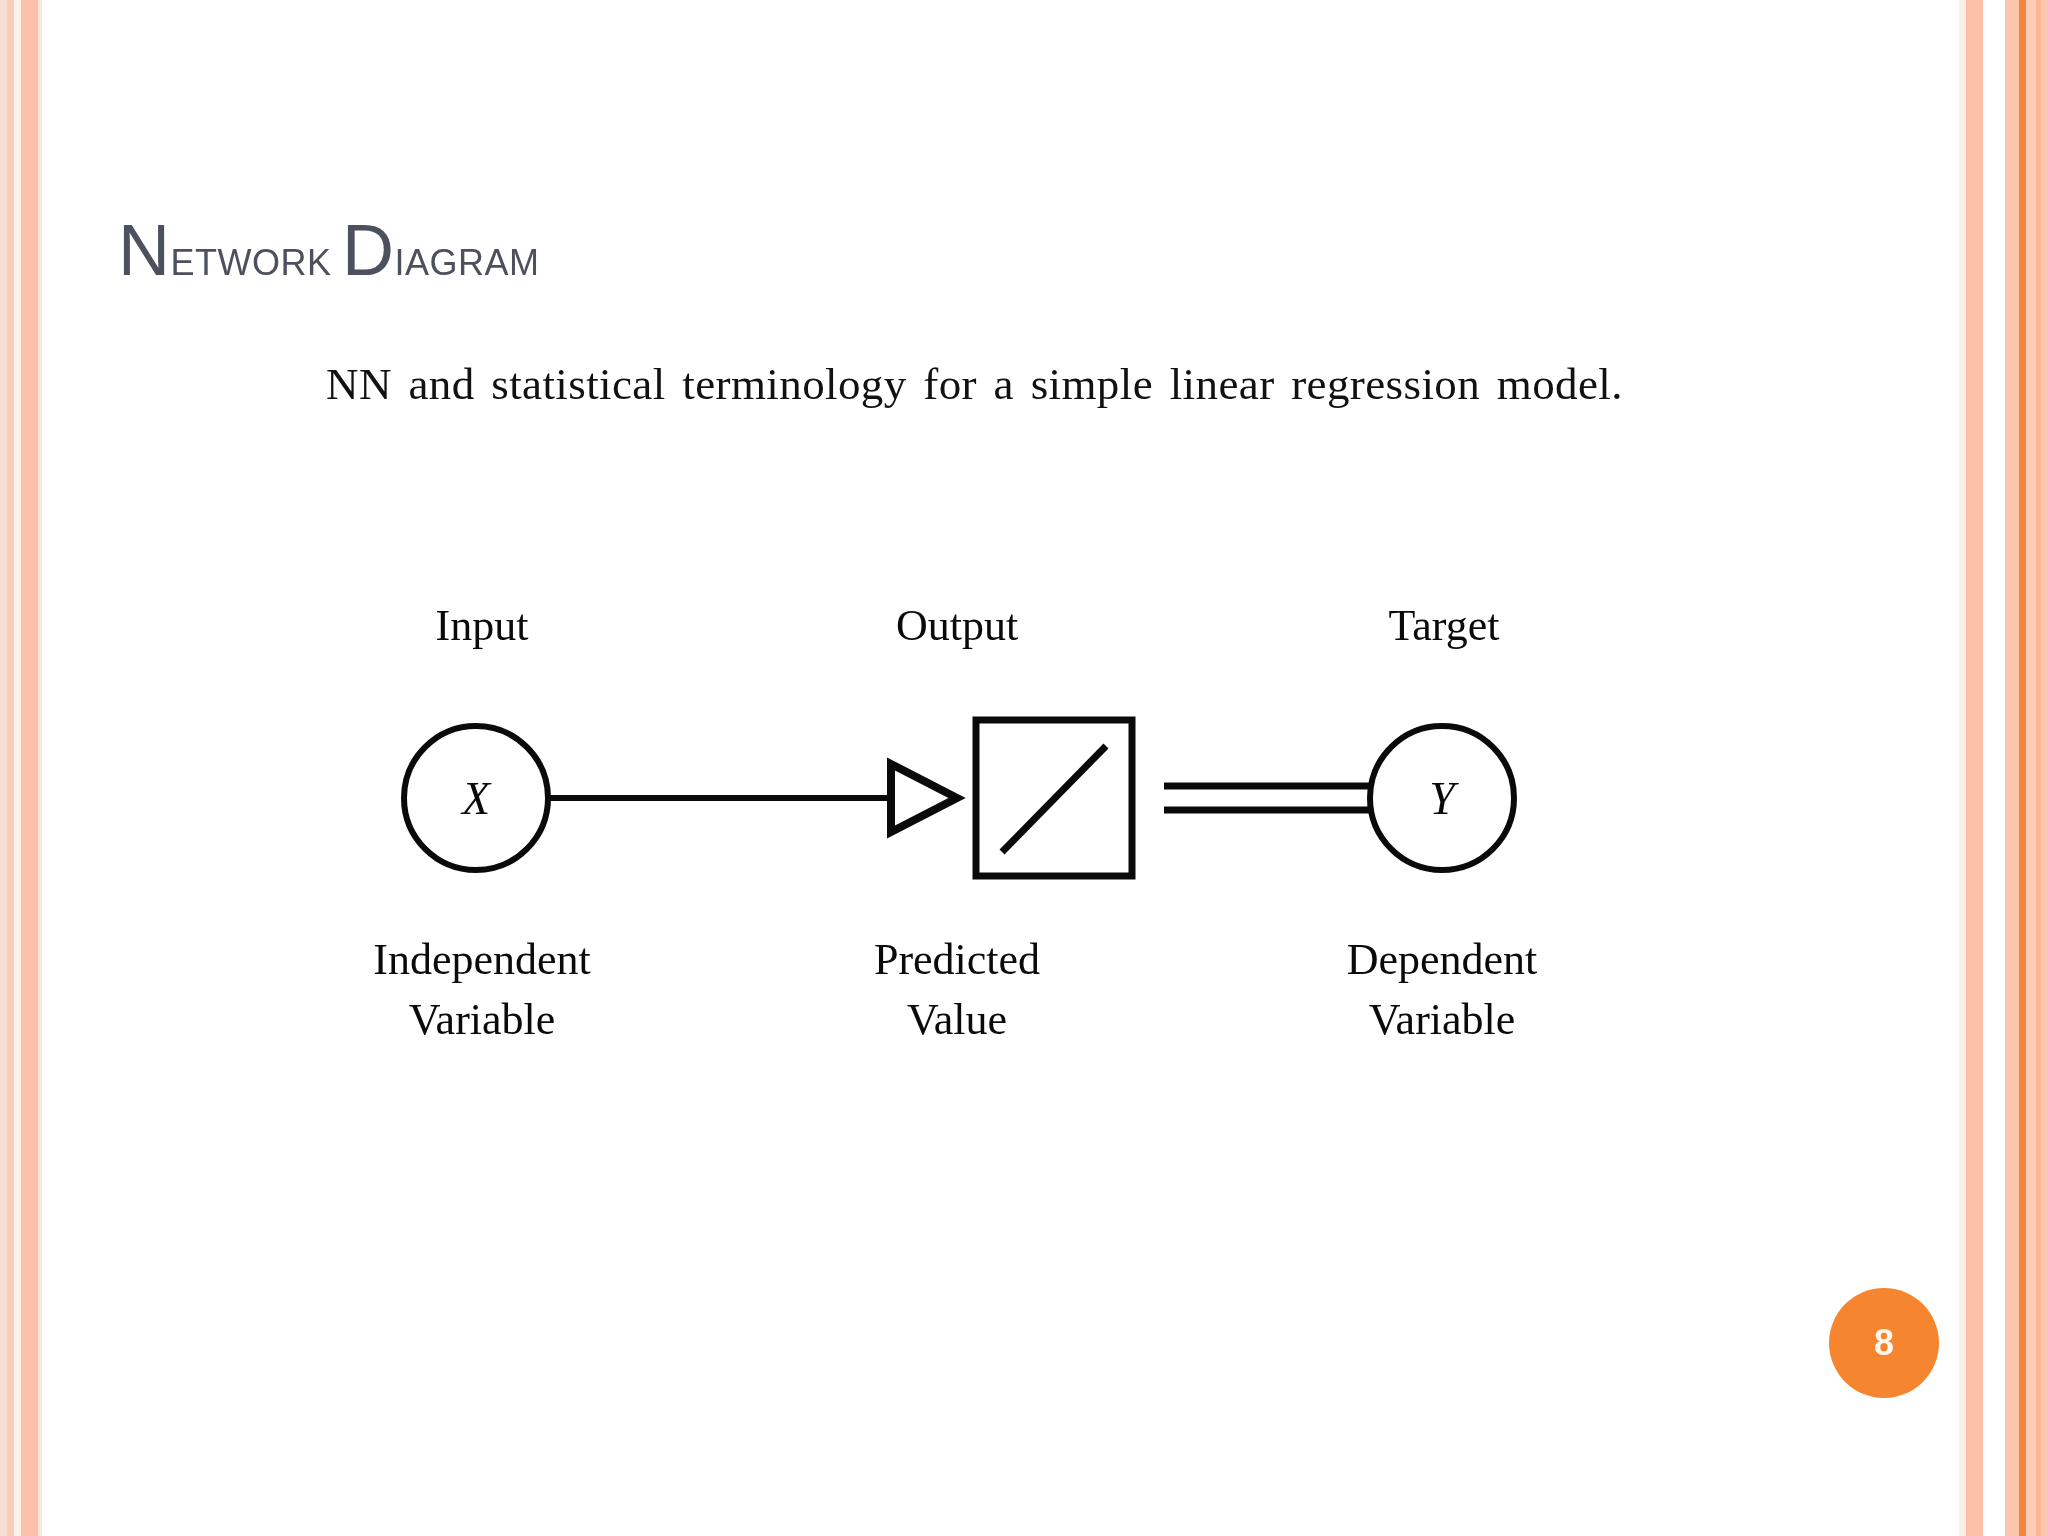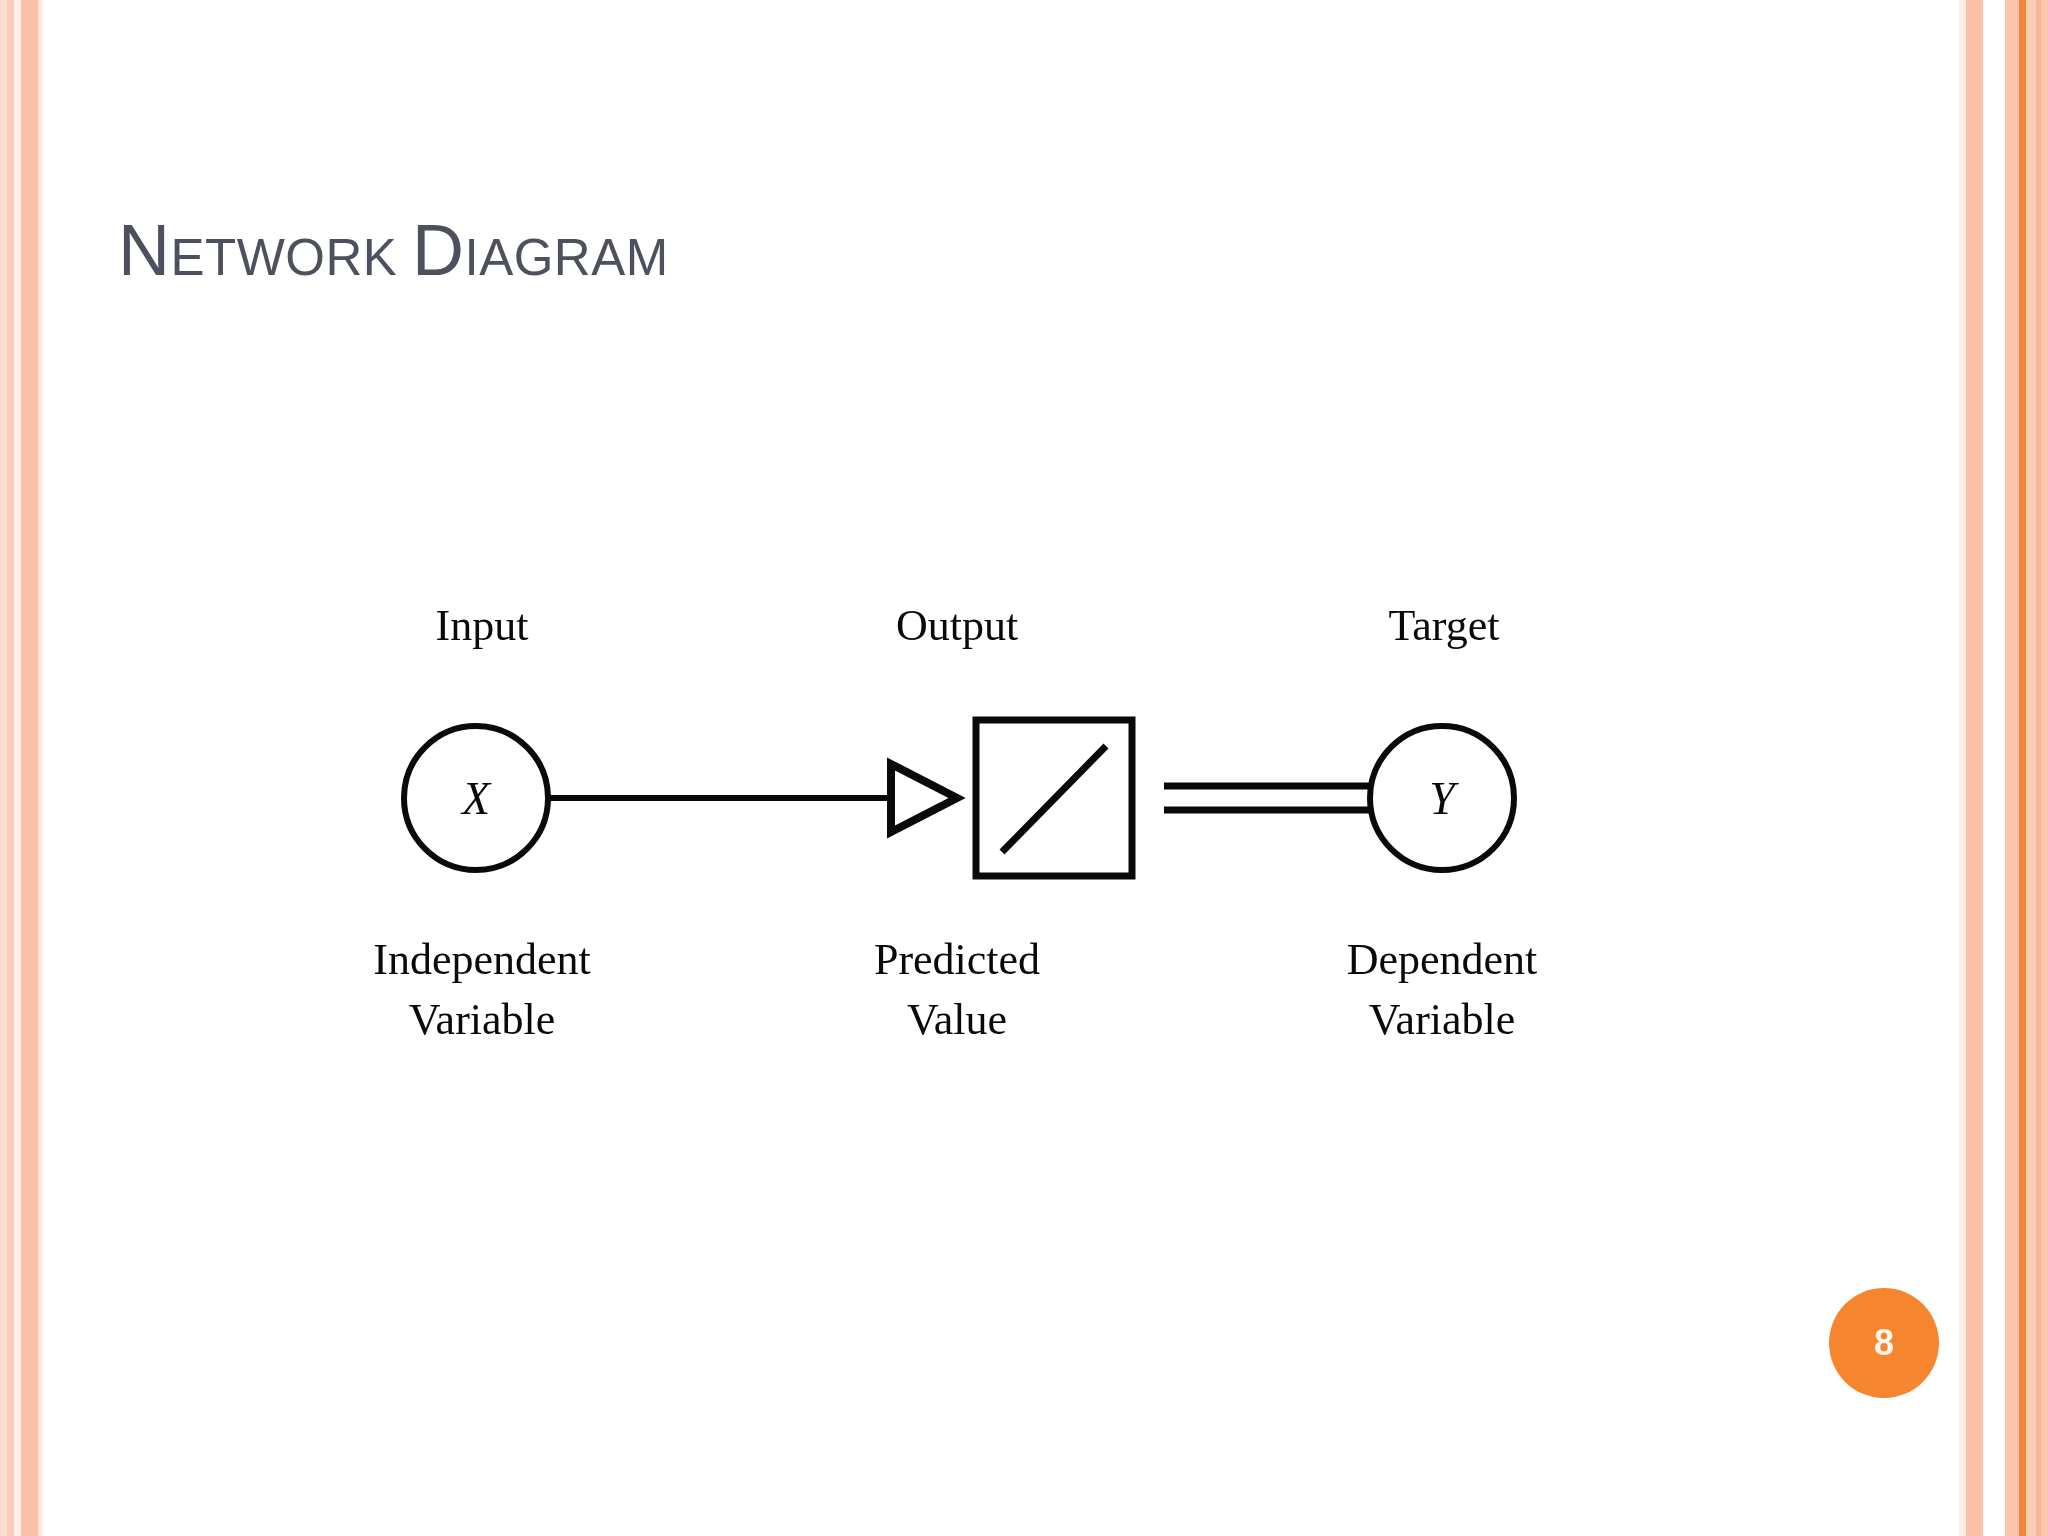--- a/index.html
+++ b/index.html
@@ -51,21 +51,21 @@
     position: absolute;
     left: 118px;
     top: 214px;
     color: #4c515d;
     font-family: "Liberation Sans", sans-serif;
     font-weight: 400;
     letter-spacing: 0.5px;
     white-space: nowrap;
   }
   #title .cap  { font-size: 72px; line-height: 1; }
-  #title .rest { font-size: 51px; line-height: 1; }
+  #title .rest { font-size: 36px; line-height: 1; }
 
   
   #subtitle {
     position: absolute;
     left: 326px;
     top: 358px;
     width: 1450px;
     font-family: "Liberation Serif", "DejaVu Serif", serif;
     font-size: 45px;
     color: #111111;
@@ -135,20 +135,21 @@
   <div class="stripe s-r2"></div>
   <div class="stripe s-r3"></div>
   <div class="stripe s-r4"></div>
   <div class="stripe s-r5"></div>
   <div class="stripe s-r6"></div>
   <div class="stripe s-r7"></div>
   <div class="stripe s-r8"></div>
 
   <div id="title"><span class="cap">N</span><span class="rest">ETWORK </span><span class="cap">D</span><span class="rest">IAGRAM</span></div>
 
+  <div id="subtitle">NN and statistical terminology for a simple linear regression model.</div>
 
   <div id="diagram">
     <svg width="1450" height="500" viewBox="0 0 1450 500" xmlns="http://www.w3.org/2000/svg">
 
       <text class="dlabel" x="188" y="60">Input</text>
       <text class="dlabel" x="663" y="60">Output</text>
       <text class="dlabel" x="1150" y="60">Target</text>
 
       <circle class="stroke-blk" cx="182" cy="218" r="72" stroke-width="6"></circle>
       <text class="nodevar" x="182" y="234">X</text>

